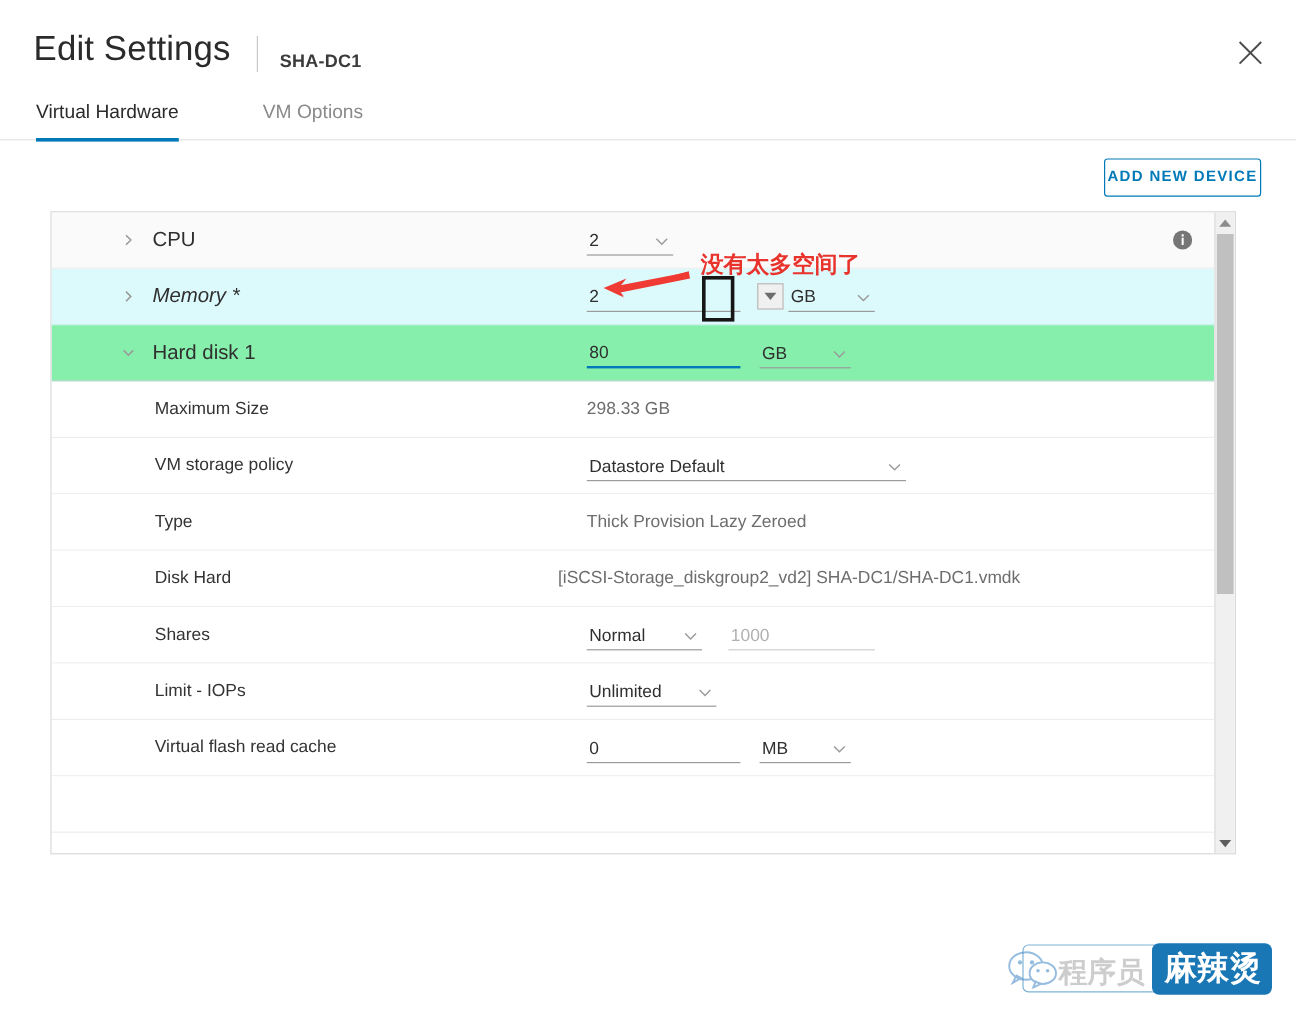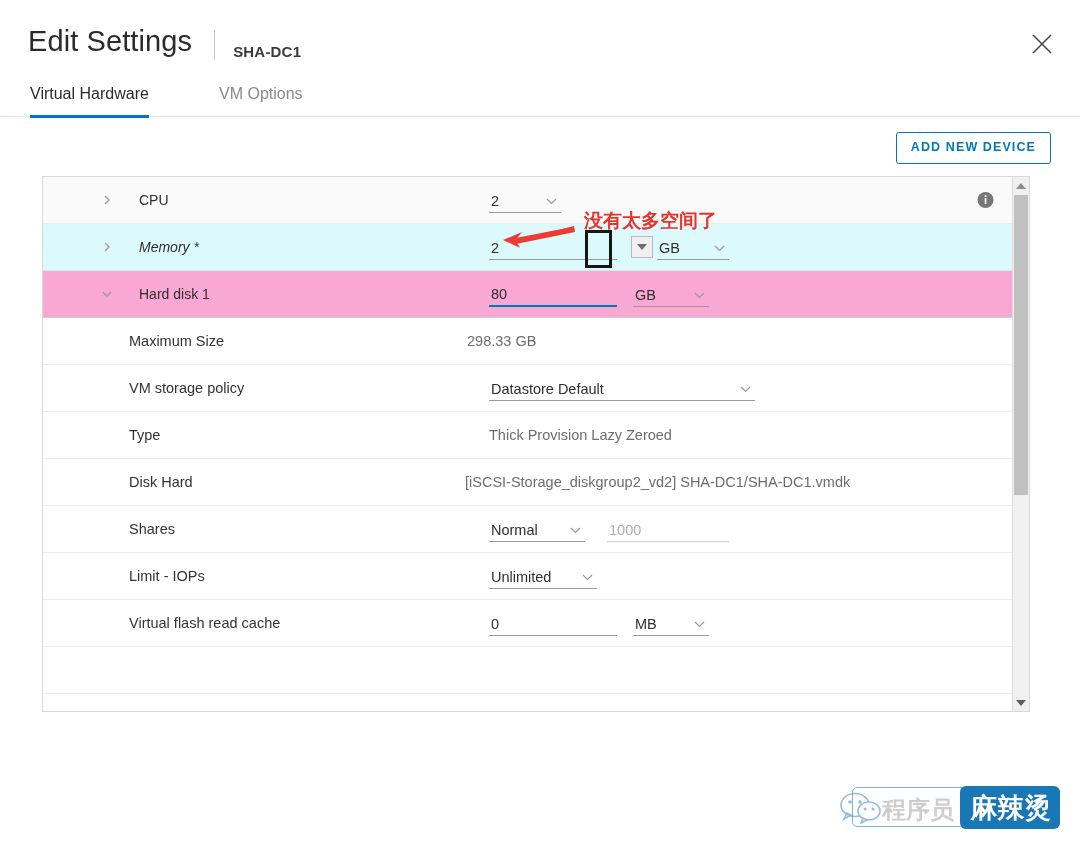--- a/index.html
+++ b/index.html
@@ -80,21 +80,21 @@
     border-bottom: 3px solid #0079b8;
   }
   .tab-0 { left: 30px; }
   .tab-1 { left: 219px; }
 
   
   .add-device-btn {
     position: absolute;
     right: 29px; top: 132px;
     height: 30px;
-    padding: 0 14px;
+    padding: 0 2px;
     line-height: 28px;
     border: 1px solid #0079b8;
     border-radius: 3px;
     background: #ffffff;
     color: #0079b8;
     font-size: 12.5px;
     font-weight: 600;
     letter-spacing: 1.1px;
     cursor: pointer;
     white-space: nowrap;
@@ -119,38 +119,38 @@
     overflow: hidden;
   }
   .row {
     position: relative;
     height: 47px;
     border-bottom: 1px solid #ededed;
     box-sizing: border-box;
   }
   .row.header-row { background: #fafafa; }
   .row.memory-row { background: #dcfafc; border-bottom-color: #cdeef0; }
-  .row.disk-row  { background: #f9a8d4; border-bottom-color: #c7d2da; text-decoration: underline; }
+  .row.disk-row  { background: #86efac; border-bottom-color: #c7d2da; text-decoration: underline; }
   .row.detail-row { background: #ffffff; }
 
   .caret {
     position: absolute;
     left: 58px; top: 50%;
     transform: translateY(-50%);
     width: 12px; height: 12px;
     color: #9a9a9a;
     cursor: pointer;
   }
   .caret svg { display: block; }
 
   .row-label {
     position: absolute;
-    left: 96px; top: 50%;
-    transform: translateY(-50%);
-    font-size: 14px;
+    left: 84px; top: 50%;
+    transform: translateY(-50%);
+    font-size: 17px;
     color: #2f2f2f;
     white-space: nowrap;
   }
   .row-label.italic { font-style: italic; }
   .row-label.detail { left: 86px; font-size: 14.5px; color: #333; }
 
   
   .val-text {
     position: absolute;
     top: 50%;
@@ -440,21 +440,21 @@
         <span class="chev">
           <svg width="11" height="8" viewBox="0 0 11 8">
               <polyline points="1,2 5.5,6.5 10,2" fill="none" stroke="currentColor" stroke-width="1.2"></polyline>
             </svg>
         </span>
       </div>
     </div>
 
     <div class="row detail-row">
       <span class="row-label detail">Maximum Size</span>
-      <span class="val-text" style="left:424px;">298.33 GB</span>
+      <span class="val-text" style="left:446px;">298.33 GB</span>
     </div>
 
     <div class="row detail-row">
       <span class="row-label detail">VM storage policy</span>
       <div class="select" style="left:446px; width:266px;">
         <span class="select-val">Datastore Default</span>
         <span class="chev">
           <svg width="11" height="8" viewBox="0 0 11 8">
               <polyline points="1,2 5.5,6.5 10,2" fill="none" stroke="currentColor" stroke-width="1.2"></polyline>
             </svg>

